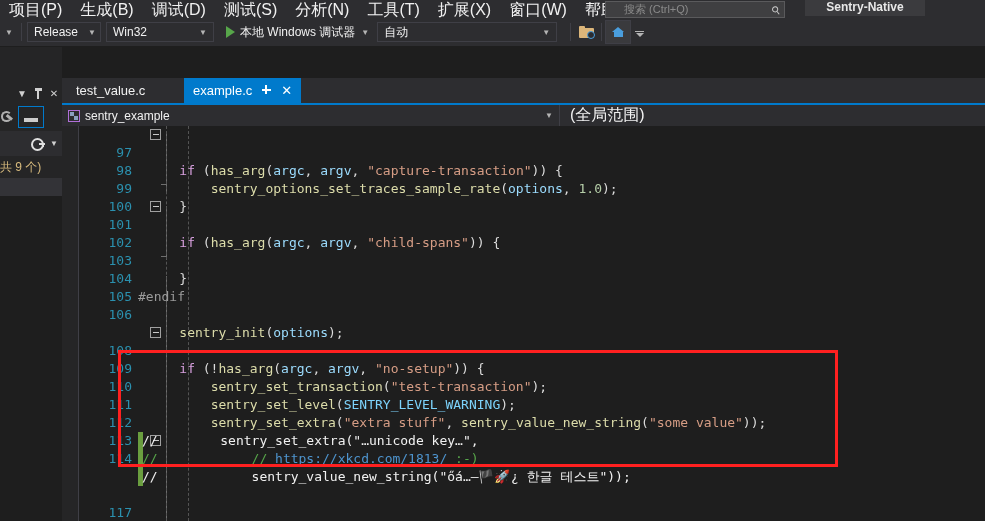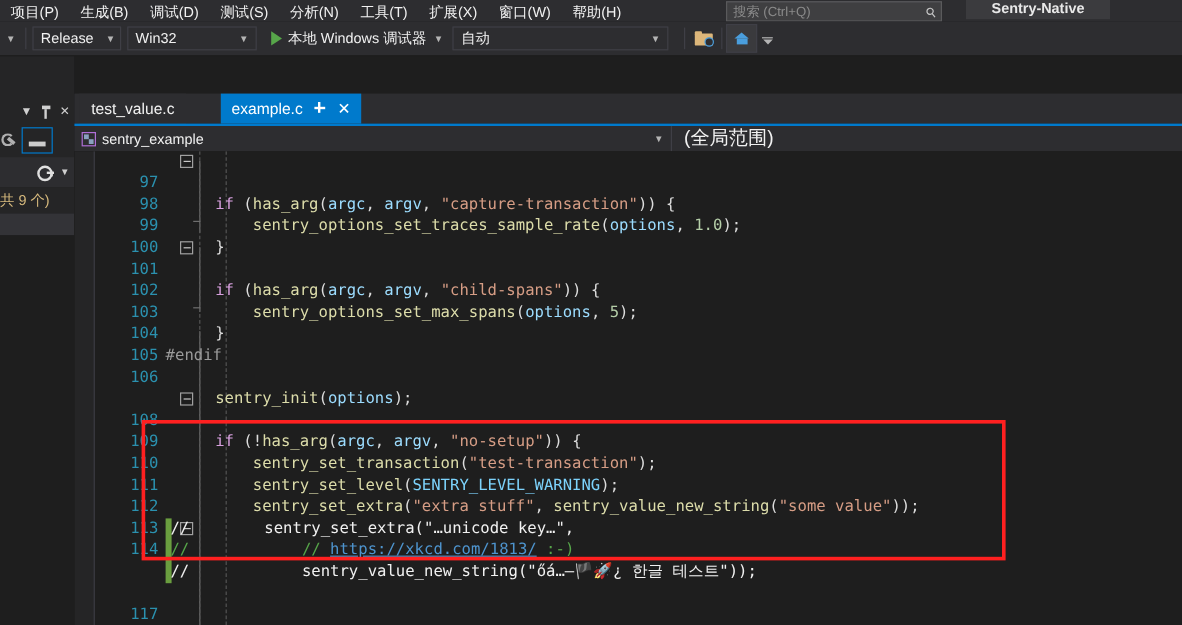--- a/index.html
+++ b/index.html
@@ -12,29 +12,29 @@
   }
   .app{position:relative;width:985px;height:521px;}
 
   
   .menubar{
     position:absolute;left:0;top:0;width:985px;height:18px;
     background:#2d2d30;display:flex;align-items:flex-end;
     overflow:hidden;
   }
   .menu-item{
-    font-size:12px;color:#f1f1f1;padding:0 9px;line-height:18px;
+    font-size:16px;color:#f1f1f1;padding:0 9px;line-height:18px;
     white-space:nowrap;position:relative;top:1px;
   }
   .quick-launch{
     position:absolute;left:605px;top:1px;width:180px;height:17px;
     background:#3f3f41;border:1px solid #5a5a5c;
     display:flex;align-items:center;box-sizing:border-box;
   }
-  .ql-text{font-size:11px;color:#8a8a8a;padding-left:5px;}
+  .ql-text{font-size:11px;color:#8a8a8a;padding-left:18px;}
   .ql-icon{
     position:absolute;right:4px;top:2px;color:#c8c8c8;font-size:11px;
     transform:rotate(-40deg);
   }
   .title-chip{
     position:absolute;left:805px;top:-3px;width:120px;height:19px;
     background:#3b3b3e;display:flex;align-items:center;justify-content:center;
     color:#e8e8e8;font-size:12px;font-weight:bold;
   }
 
@@ -431,21 +431,20 @@
           <span class="ctext"></span>
         </div>
 
         <div class="cl" style="top:72px;">
           <span class="lnum">101</span>
           <span class="ctext"><span class="c-plain">    </span><span class="c-kw">if</span><span class="c-plain"> (</span><span class="c-fn">has_arg</span><span class="c-plain">(</span><span class="c-var">argc</span><span class="c-plain">, </span><span class="c-var">argv</span><span class="c-plain">, </span><span class="c-str">"child-spans"</span><span class="c-plain">)) {</span></span>
         </div>
 
         <div class="cl" style="top:90px;">
           <span class="lnum">102</span>
-          <span class="ctext"><span class="c-plain">        </span><span class="c-fn">sentry_options_set_max_spans</span><span class="c-plain">(</span><span class="c-var">options</span><span class="c-plain">, </span><span class="c-num">5</span><span class="c-plain">);</span></span>
         </div>
 
         <div class="cl" style="top:108px;">
           <span class="lnum">103</span>
           <span class="ctext"><span class="c-plain">    }</span></span>
         </div>
 
         <div class="cl" style="top:126px;">
           <span class="lnum">104</span>
           <span class="ctext" style="left:76px;"><span class="c-macro">#endif</span></span>

